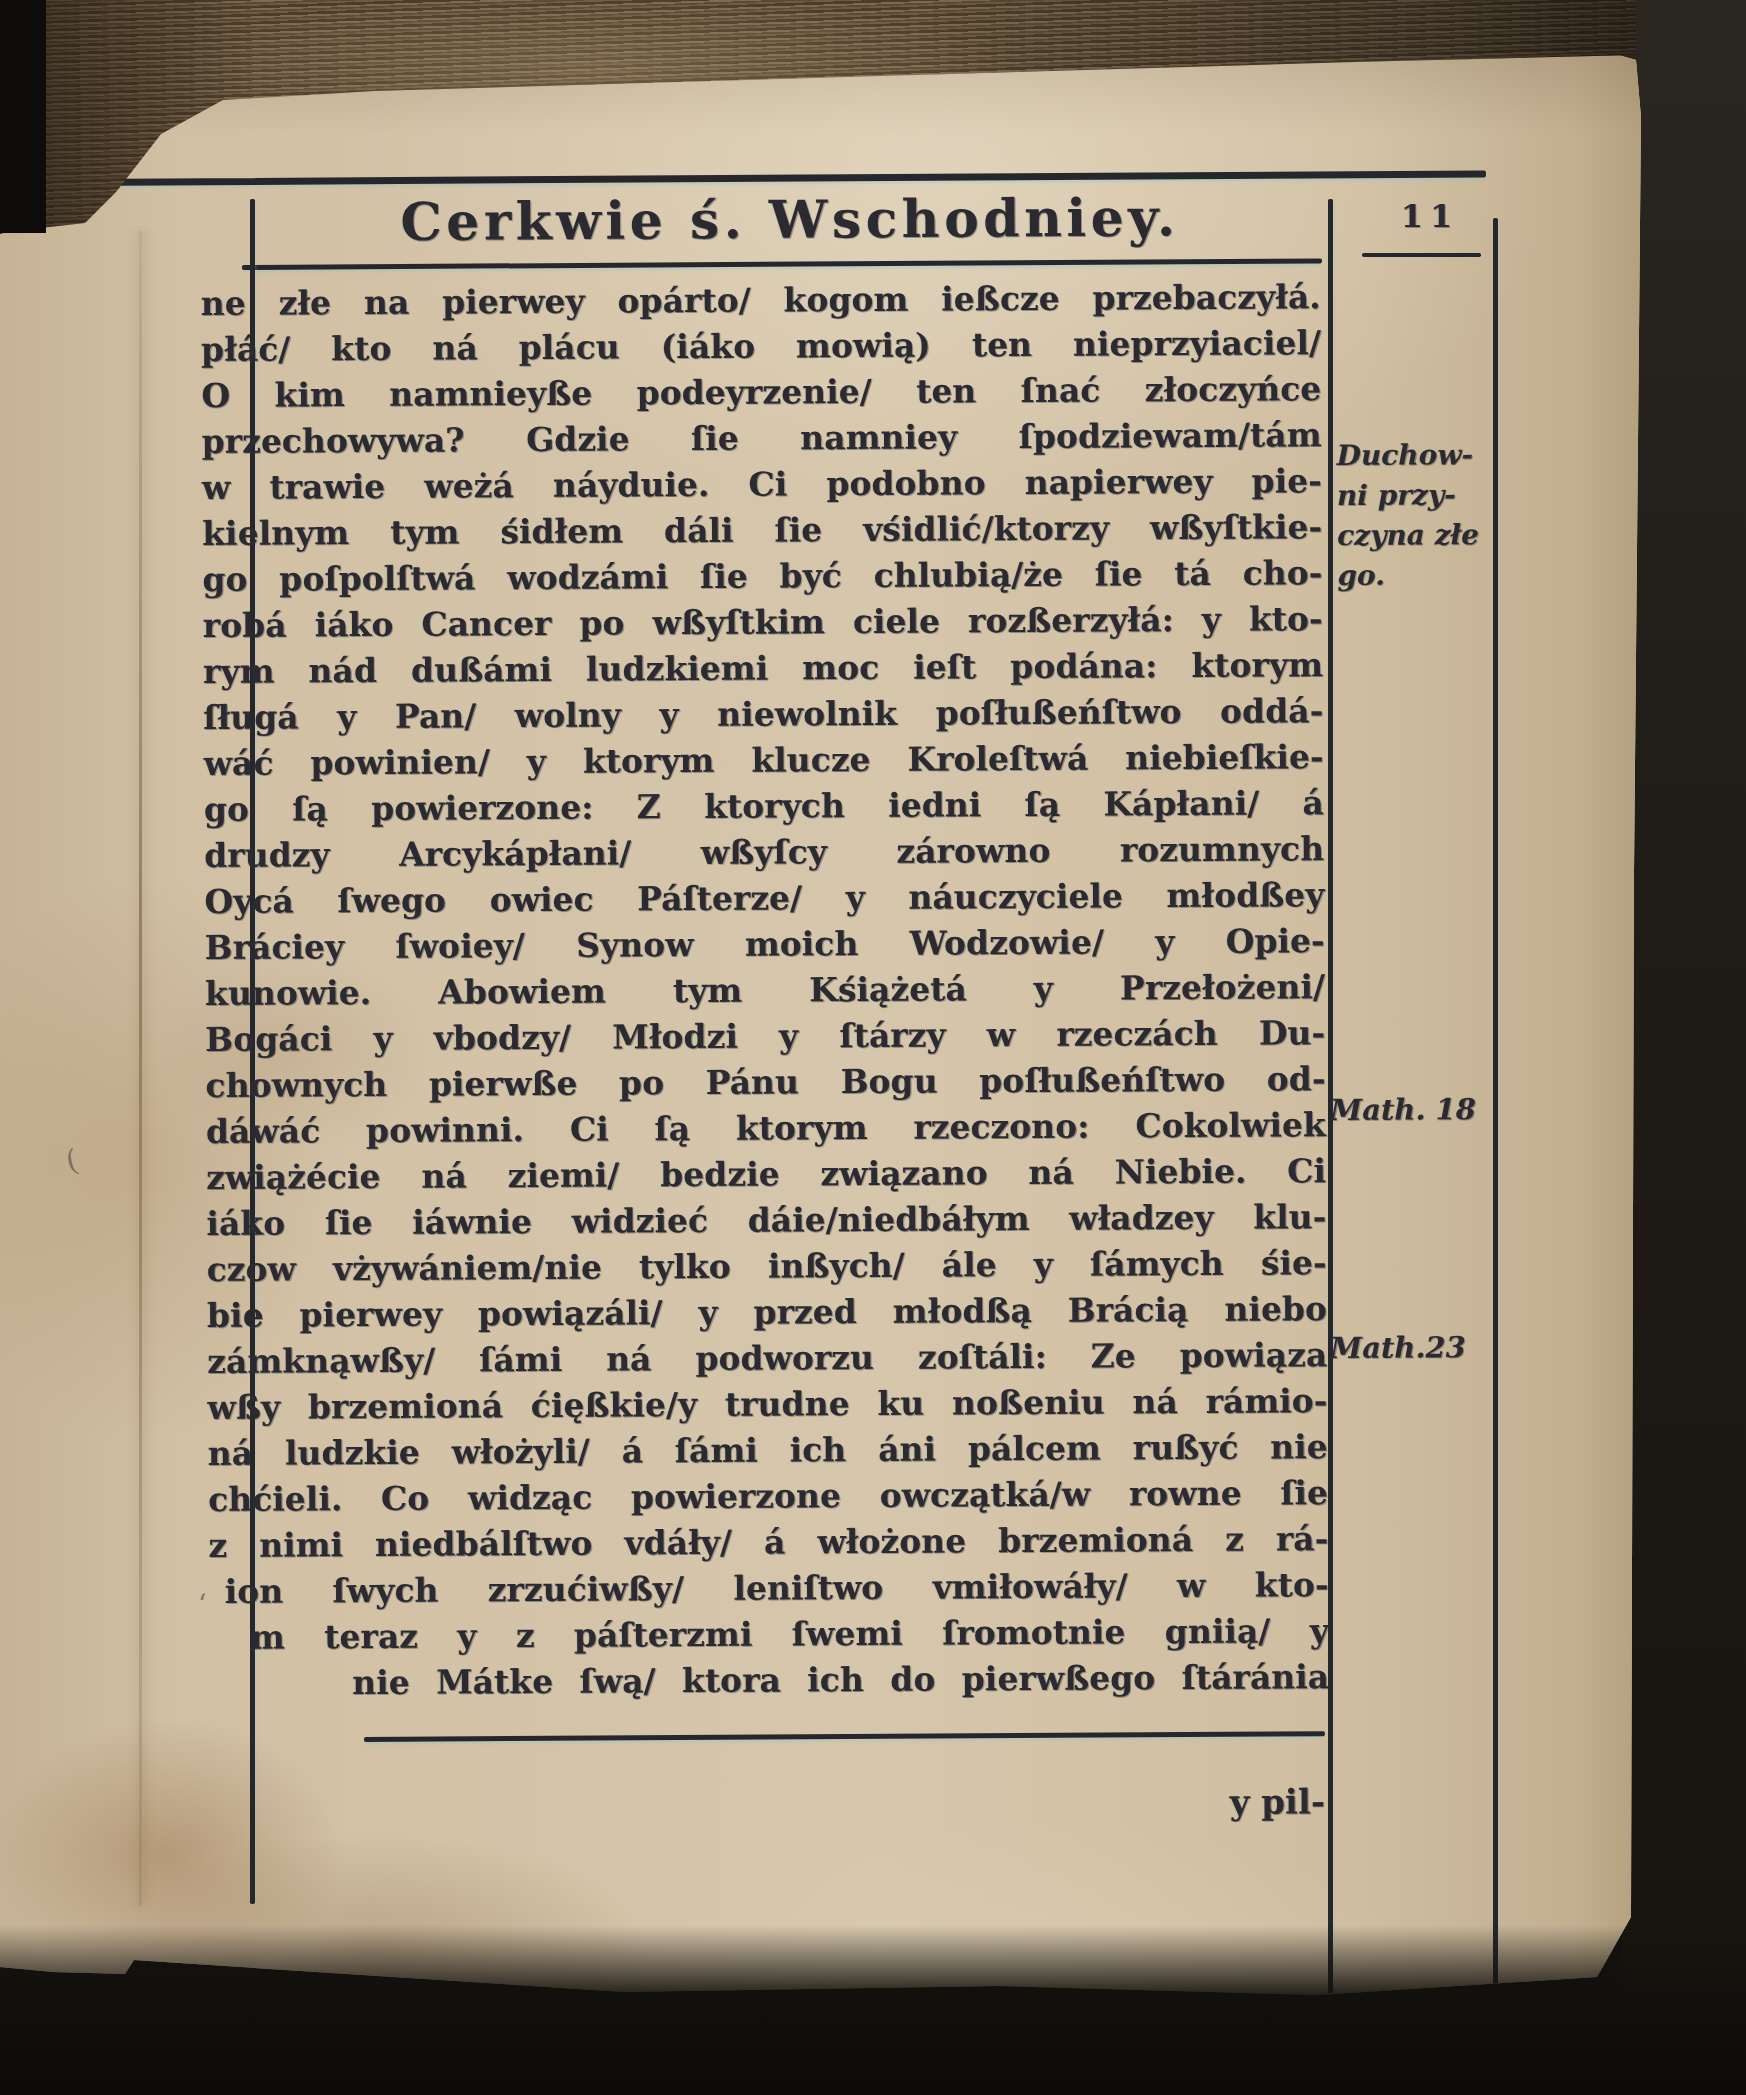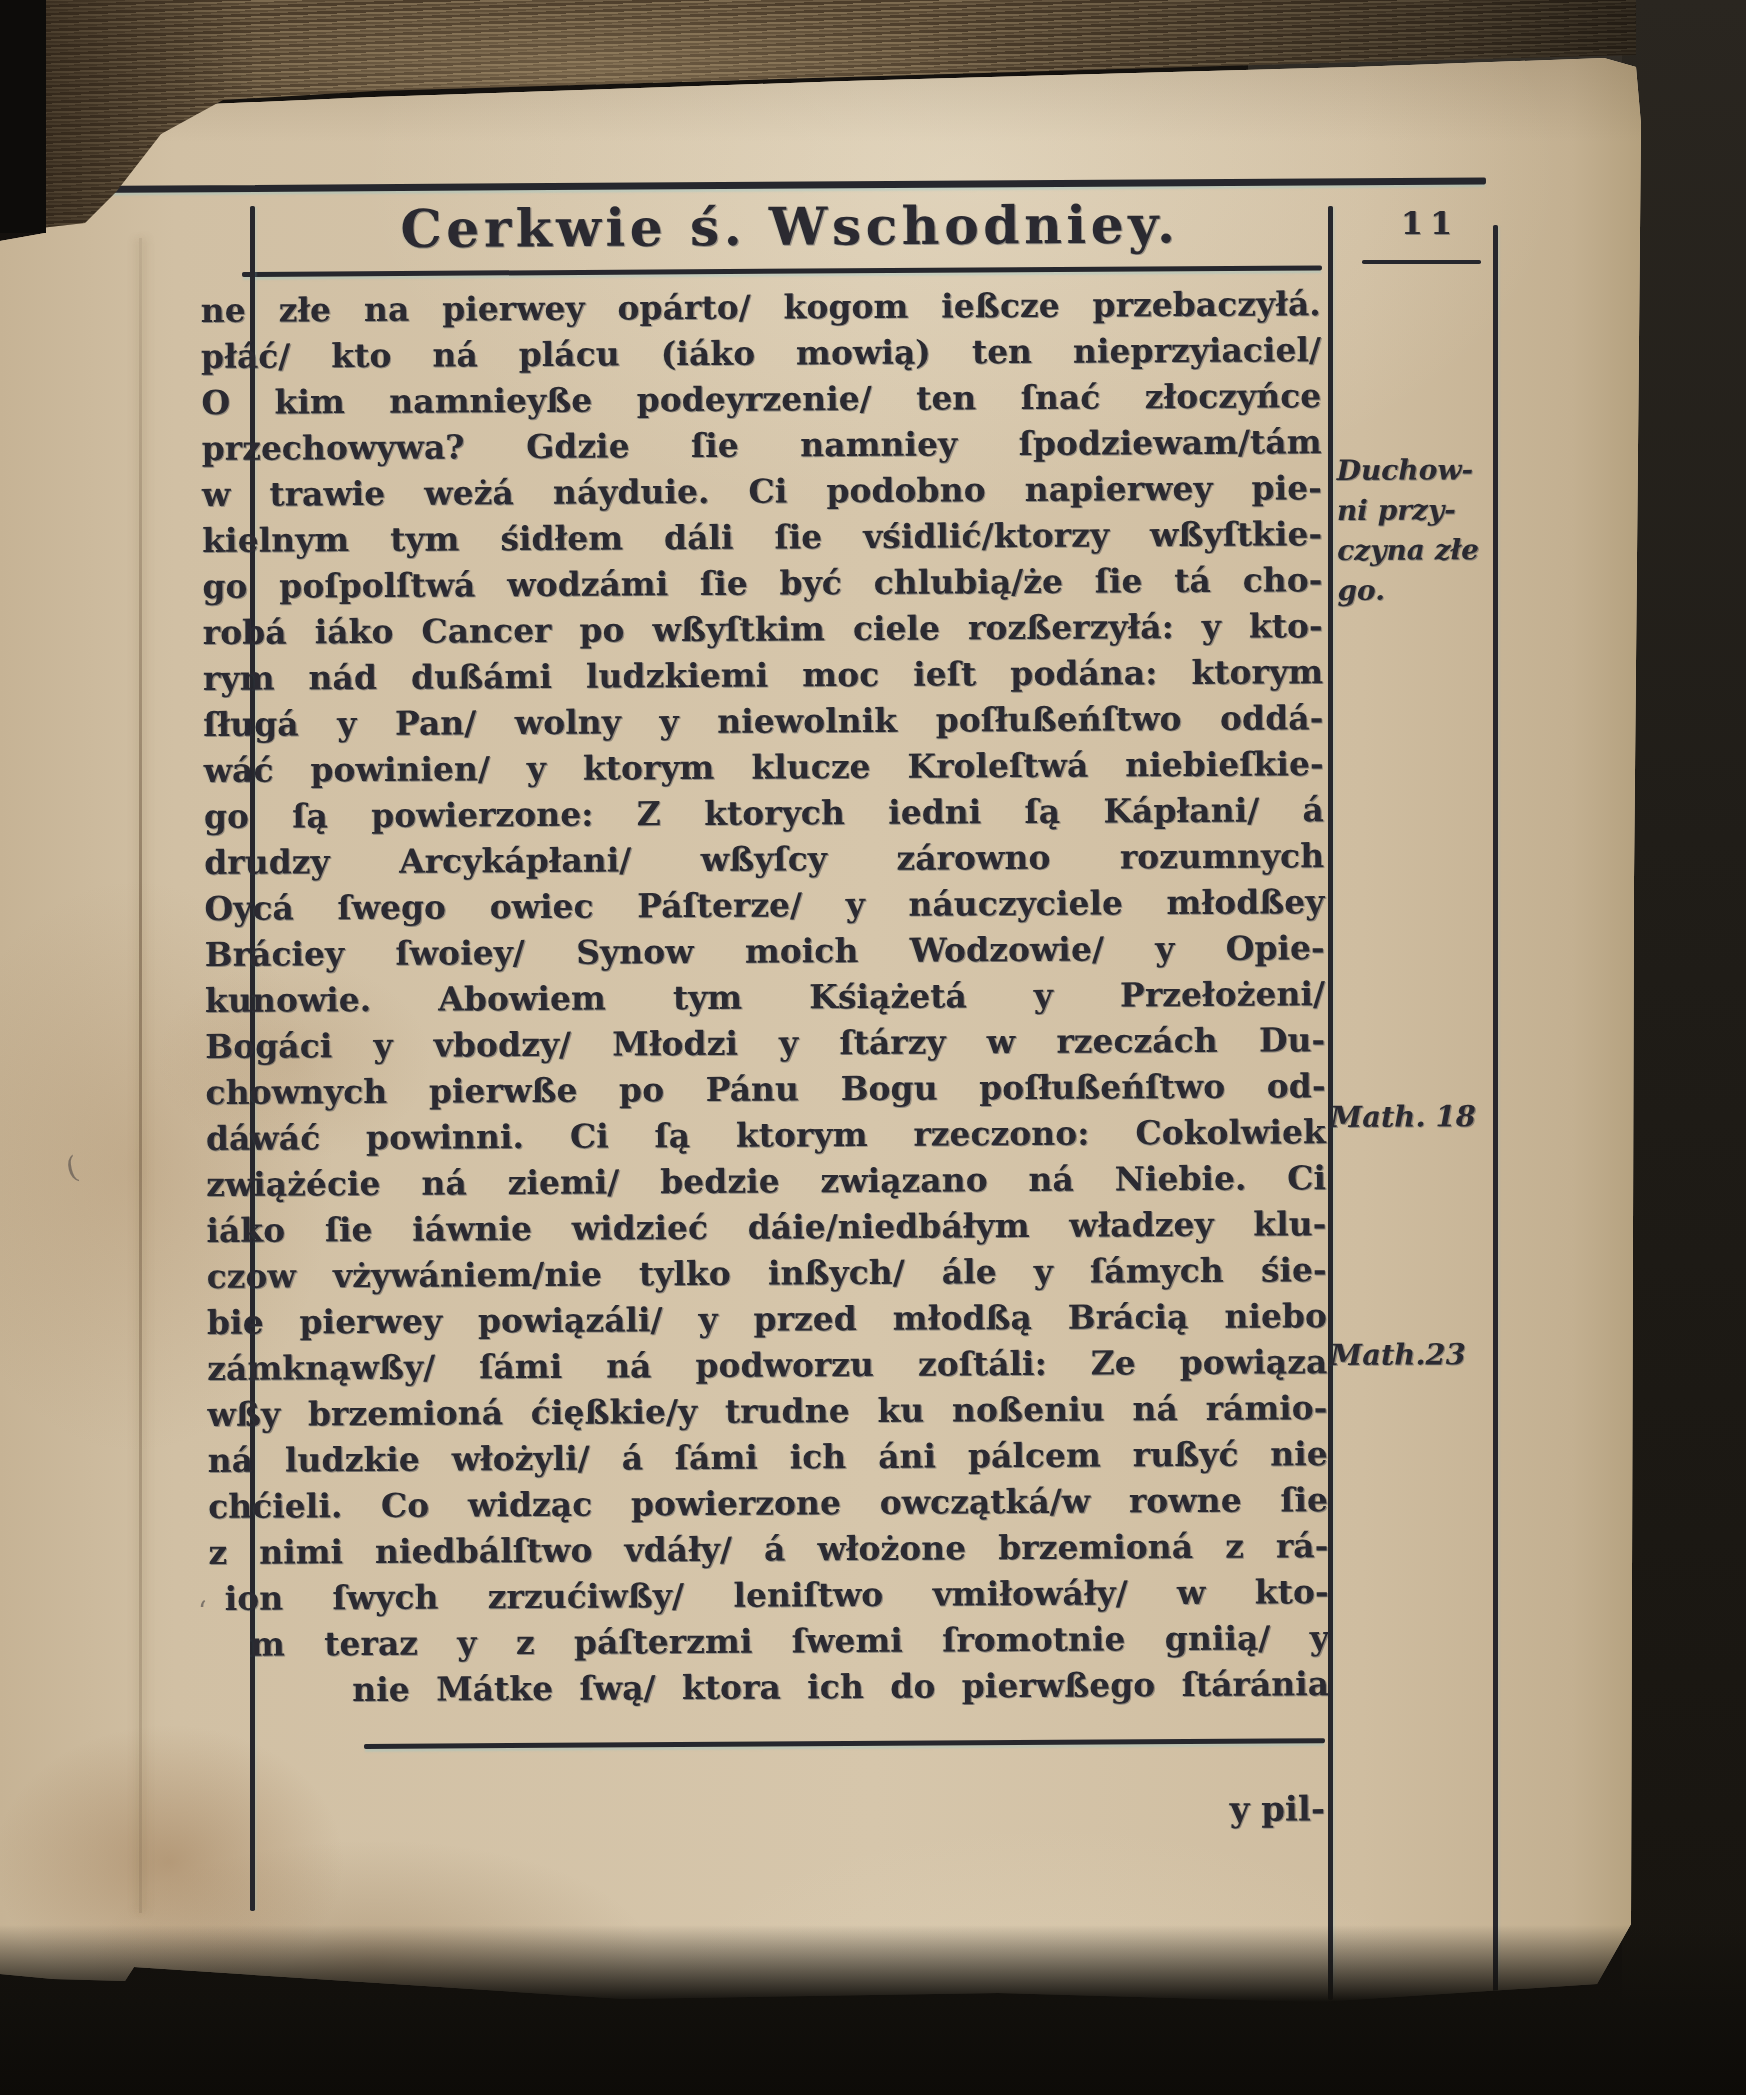--- a/index.html
+++ b/index.html
@@ -20,21 +20,21 @@
   .bg-rightstrip{left:1622px;top:0;width:125px;height:2096px;
     background:linear-gradient(180deg,#2a2620 0%,#201d18 40%,#17140f 100%);}
   .bg-bottom{left:0;top:1925px;width:1747px;height:171px;
     background:linear-gradient(180deg,rgba(16,13,10,0) 0%,#12100c 45%,#0d0b08 100%);}
 
   
   .under-page{left:0;top:1868px;width:127px;height:102px;background:#b5a585;
     clip-path:polygon(0 0,100% 10%,94% 100%,0 90%);}
 
   
-  .page{left:0;top:8px;width:1747px;height:2080px;
+  .page{left:0;top:1px;width:1747px;height:2080px;
     background:
       radial-gradient(ellipse 285px 410px at 134px 1158px, rgba(146,108,66,0.22), transparent 70%),
       radial-gradient(ellipse 250px 196px at 169px 1854px, rgba(140,100,60,0.42), transparent 70%),
       radial-gradient(ellipse 196px 143px at 294px 1052px, rgba(150,115,75,0.16), transparent 70%),
       radial-gradient(ellipse 374px 160px at 374px 1952px, rgba(125,95,60,0.30), transparent 75%),
       radial-gradient(ellipse 802px 463px at 55% 8%, rgba(250,244,226,0.30), transparent 75%),
       radial-gradient(ellipse 535px 267px at 60% 97%, rgba(235,225,200,0.25), transparent 75%),
       linear-gradient(180deg, rgba(90,70,45,0.28) 0px, rgba(90,70,45,0) 134px),
       linear-gradient(90deg,#c6b395 0%,#d1c0a4 10%,#d6c6ab 50%,#cfbda0 78%,#c3b091 90%,#a8946f 97%,#9a8763 100%),
       var(--paper);
@@ -78,21 +78,21 @@
     font:700 52px "DejaVu Serif",serif;letter-spacing:4.5px;text-align:center;}
   .pagenum{left:1333px;top:196px;width:160px;
     font:700 32px "DejaVu Serif",serif;letter-spacing:7.1px;text-align:center;margin-left:17px;}
   .body-block{left:205px;top:283px;width:1120px;}
   .bline{height:46px;font:700 33px "DejaVu Serif",serif;
     text-align:justify;text-align-last:justify;overflow:visible;}
   .indent-1{padding-left:16px;}
   .indent-2{padding-left:41px;}
   .indent-3{padding-left:143px;}
   .margin-note{left:1337px;top:435px;width:155px;
-    font:700 italic 28px "DejaVu Serif",serif;line-height:40px;margin-top:8px;}
+    font:700 italic 28px "DejaVu Serif",serif;line-height:40px;}
   .margin-ref{font:700 italic 29px "DejaVu Serif",serif;}
   .ref1{left:1330px;top:1092px;width:169px;}
   .ref2{left:1330px;top:1330px;width:169px;}
   .catchword{left:1052px;top:1782px;width:273px;
     font:700 34px "DejaVu Serif",serif;text-align:right;}
 
   
   .speck-paren{left:66px;top:1142px;font:400 30px "DejaVu Serif",serif;
     color:var(--ink);opacity:.45;transform:rotate(-14deg);}
   .speck-lead{left:198px;top:1588px;font:400 27px "DejaVu Serif",serif;

